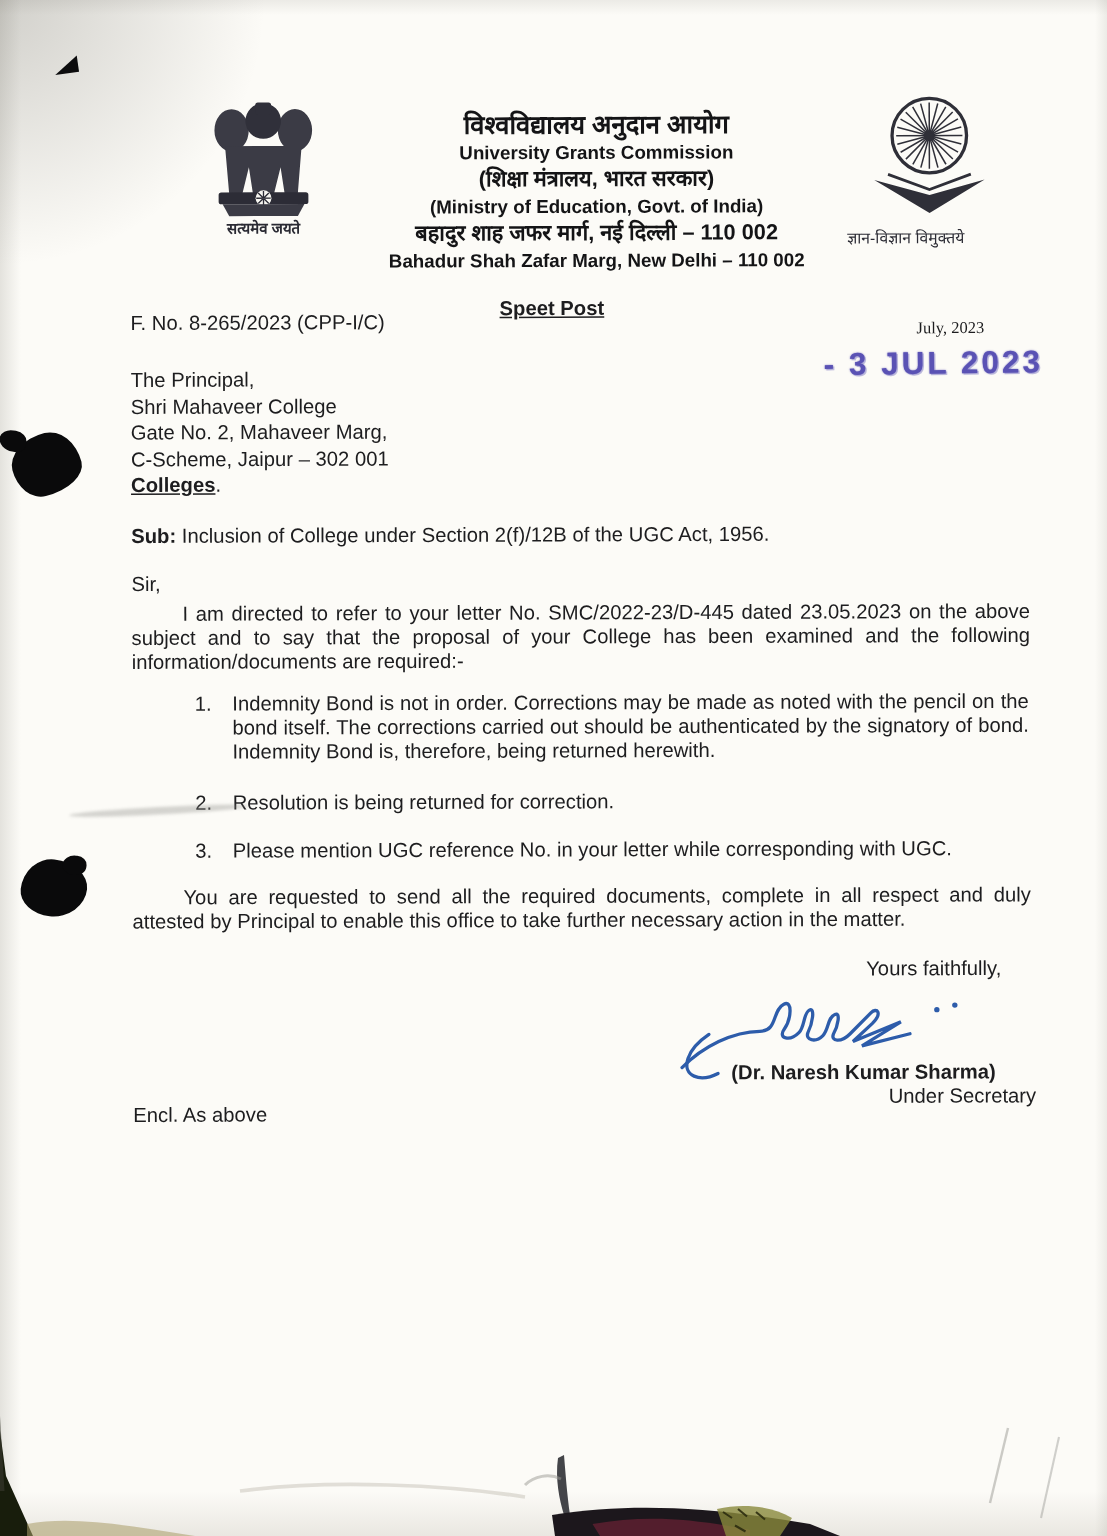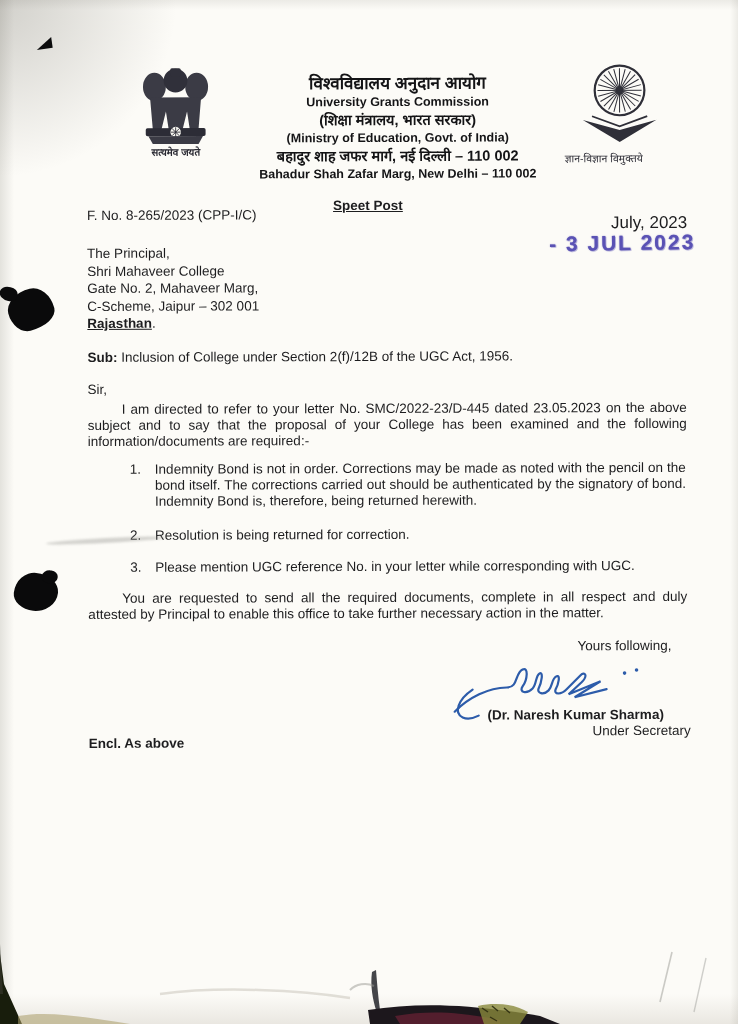--- a/index.html
+++ b/index.html
@@ -33,21 +33,21 @@
   .l-en{font-size:12.5px;font-weight:bold;line-height:17px;}
   .l-hi{font-size:14.5px;font-weight:bold;line-height:19px;}
   .hdr-logo{left:566px;top:60px;width:110px;text-align:left;}
   .logo-svg{display:block;margin:0 auto;width:92px;height:92px;}
   .logo-caption{font-size:10.5px;color:#2a2a33;margin-top:0px;}
 
   
   .post-mode{left:0;top:198px;width:738px;text-align:center;font-size:13.5px;font-weight:bold;
     text-decoration:underline;}
   .file-no{left:88px;top:207px;font-size:13.5px;}
-  .date-text{left:612px;top:214px;font-size:17px;}
+  .date-text{left:612px;top:214px;font-size:11px;font-family:Liberation Serif, serif;}
   .stamp{left:550px;top:232px;font-size:21px;font-weight:bold;color:#5a52b4;
     letter-spacing:2px;transform:rotate(-0.6deg);
     text-shadow:0 0 1.2px rgba(90,82,180,0.85), 1px 1px 0 rgba(90,82,180,0.35);
     white-space:nowrap;}
 
   
   .recipient{left:88px;top:244px;font-size:13.5px;line-height:17.6px;}
   .recipient .state{font-weight:bold;text-decoration:underline;}
 
   
@@ -63,21 +63,21 @@
   .li1-num{top:461px;} .li1-text{top:461px;}
   .li2-num{top:527px;} .li2-text{top:527px;}
   .li3-num{top:559px;} .li3-text{top:559px;}
   .closing{top:590px;}
 
   
   .valediction{left:577px;top:639px;font-size:13.5px;}
   .sig-svg{left:448px;top:660px;width:210px;height:62px;}
   .sig-name{left:460px;top:708px;width:230px;text-align:center;font-size:13.5px;font-weight:bold;}
   .sig-role{left:460px;top:724px;width:230px;text-align:right;font-size:13.5px;}
-  .enclosure{left:88px;top:735px;font-size:13.5px;font-weight:bold;}
+  .enclosure{left:88px;top:735px;font-size:13.5px;font-weight:normal;}
 
   
   .art-triangle{left:36px;top:38px;width:0;height:0;
     border-left:16px solid transparent;border-bottom:11px solid #0c0c0d;
     transform:rotate(-8deg);}
   .blob{background:#0a0a0b;}
   .blob1{left:8px;top:289px;width:46px;height:41px;
     border-radius:58% 42% 62% 38% / 46% 60% 40% 54%;transform:rotate(-14deg);}
   .blob1::before{content:"";position:absolute;left:-4px;top:-7px;width:18px;height:14px;
     background:#0a0a0b;border-radius:50% 50% 40% 60%;transform:rotate(24deg);}
@@ -146,41 +146,41 @@
     <div class="abs post-mode">Speet Post</div>
     <div class="abs file-no">F. No. 8-265/2023 (CPP-I/C)</div>
     <div class="abs date-text">July, 2023</div>
     <div class="abs stamp">- 3 JUL 2023</div>
 
     <div class="abs recipient">
       <div>The Principal,</div>
       <div>Shri Mahaveer College</div>
       <div>Gate No. 2, Mahaveer Marg,</div>
       <div>C-Scheme, Jaipur – 302 001</div>
-      <div><span class="state">Rajasthan</span><span>.</span></div>
+      <div><span class="state">Colleges</span><span>.</span></div>
     </div>
 
     <div class="abs subject">
       <b>Sub:</b>
       <span>Inclusion of College under Section 2(f)/12B of the UGC Act, 1956.</span>
     </div>
     <div class="abs salutation">Sir,</div>
 
     <div class="abs para"><span class="indent"></span><span>I am directed to refer to your letter No. SMC/2022-23/D-445 dated 23.05.2023 on the above subject and to say that the proposal of your College has been examined and the following information/documents are required:-</span></div>
 
     <div class="abs list-item li-num li1-num">1.</div>
     <div class="abs list-item li-text li1-text">Indemnity Bond is not in order. Corrections may be made as noted with the pencil on the bond itself. The corrections carried out should be authenticated by the signatory of bond. Indemnity Bond is, therefore, being returned herewith.</div>
     <div class="abs list-item li-num li2-num">2.</div>
     <div class="abs list-item li-text li2-text">Resolution is being returned for correction.</div>
     <div class="abs list-item li-num li3-num">3.</div>
     <div class="abs list-item li-text li3-text">Please mention UGC reference No. in your letter while corresponding with UGC.</div>
 
     <div class="abs para closing"><span class="indent"></span><span>You are requested to send all the required documents, complete in all respect and duly attested by Principal to enable this office to take further necessary action in the matter.</span></div>
 
-    <div class="abs valediction">Yours following,</div>
+    <div class="abs valediction">Yours faithfully,</div>
     <svg class="abs sig-svg" viewBox="0 0 210 62">
       <g fill="none" stroke="#2d5caa" stroke-width="2.2" stroke-linecap="round">
         <path d="M6,52 C20,38 40,28 58,28 C70,28 66,14 74,10 C80,7 79,20 74,27 C70,33 78,35 84,29 C88,25 87,16 91,14 C95,12 93,23 90,29 C88,34 95,36 100,31 C104,27 103,19 108,17 C112,15 110,25 107,30 C105,35 112,36 118,30 L132,16 C136,12 140,16 133,23 L120,35 L152,22 L126,38 L158,30"></path>
         <path d="M30,56 C18,62 6,58 10,46 C12,40 18,34 24,30"></path>
       </g>
       <g fill="#2d5caa">
         <circle cx="176" cy="14" r="1.8"></circle>
         <circle cx="188" cy="11" r="1.8"></circle>
       </g>
     </svg>

